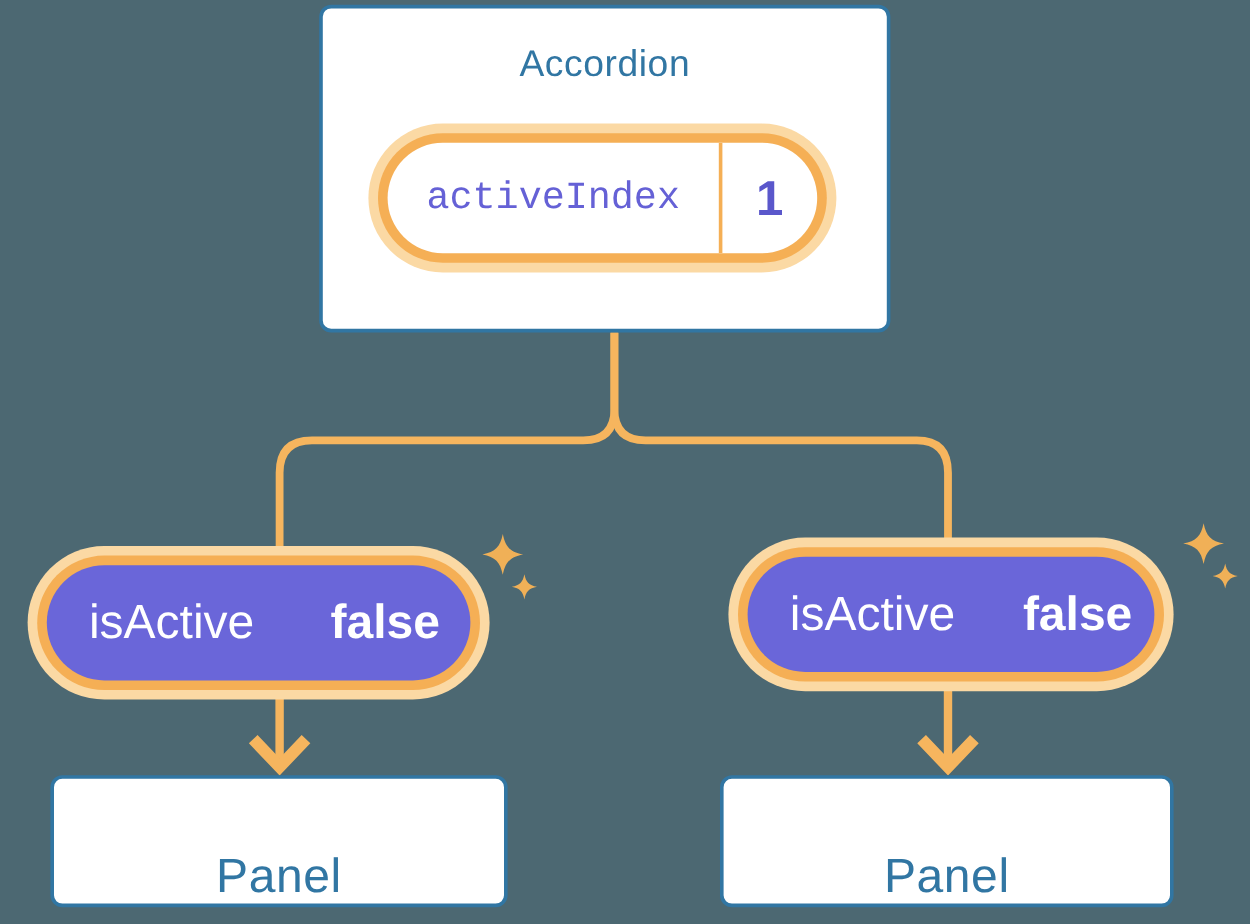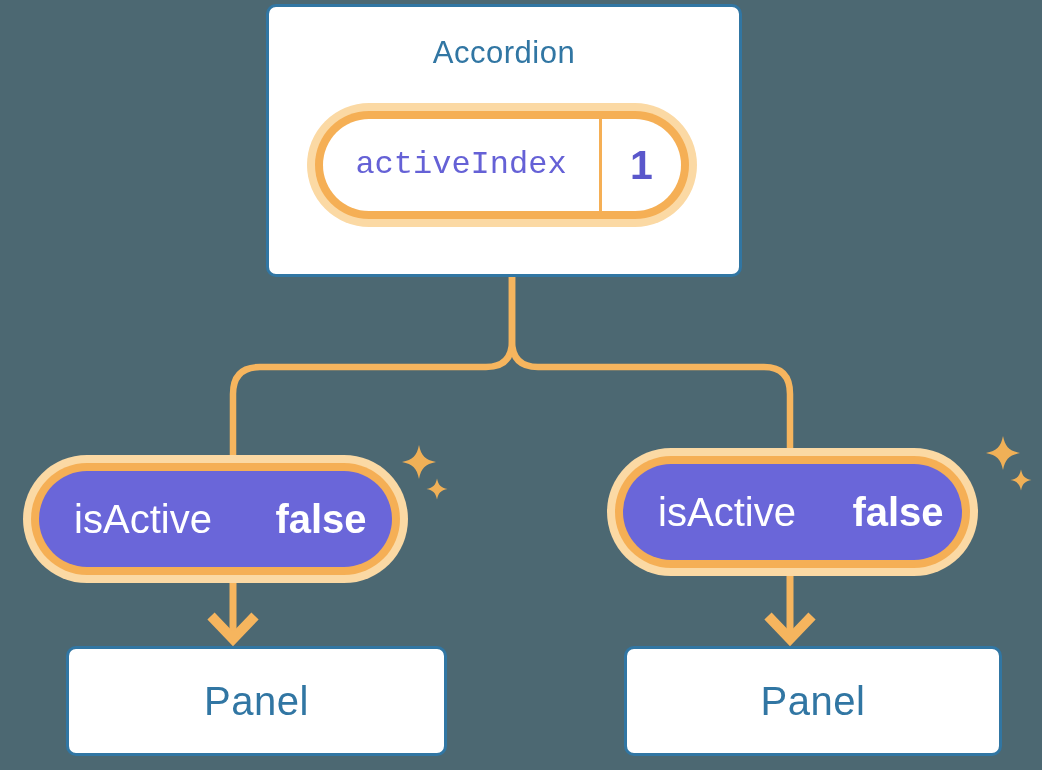--- a/index.html
+++ b/index.html
@@ -33,22 +33,22 @@
     background:var(--card-bg);
     border:3px solid var(--card-border);
     border-radius:10px;
   }
   .accordion-card{left:266px;top:4px;width:476px;height:273px;}
   .card-title{
     margin-top:30px;text-align:center;line-height:1;
     font-size:31px;letter-spacing:.5px;color:var(--blue-text);font-weight:500;
   }
   .panel-card{
-    display:flex;align-items:center;justify-content:center;
-    font-size:40px;letter-spacing:.5px;color:var(--blue-text);font-weight:500;margin-left:24px;
+    display:flex;align-items:flex-end;justify-content:center;
+    font-size:40px;letter-spacing:.5px;color:var(--blue-text);font-weight:500;
   }
   .panel-left{left:42px;top:646px;width:381px;height:110px;}
   .panel-right{left:600px;top:646px;width:378px;height:110px;}
 
   .pill{
     position:absolute;box-sizing:border-box;border-radius:999px;
     background:var(--orange-glow);padding:8px;
   }
   .pill-ring{
     box-sizing:border-box;border-radius:999px;height:100%;

